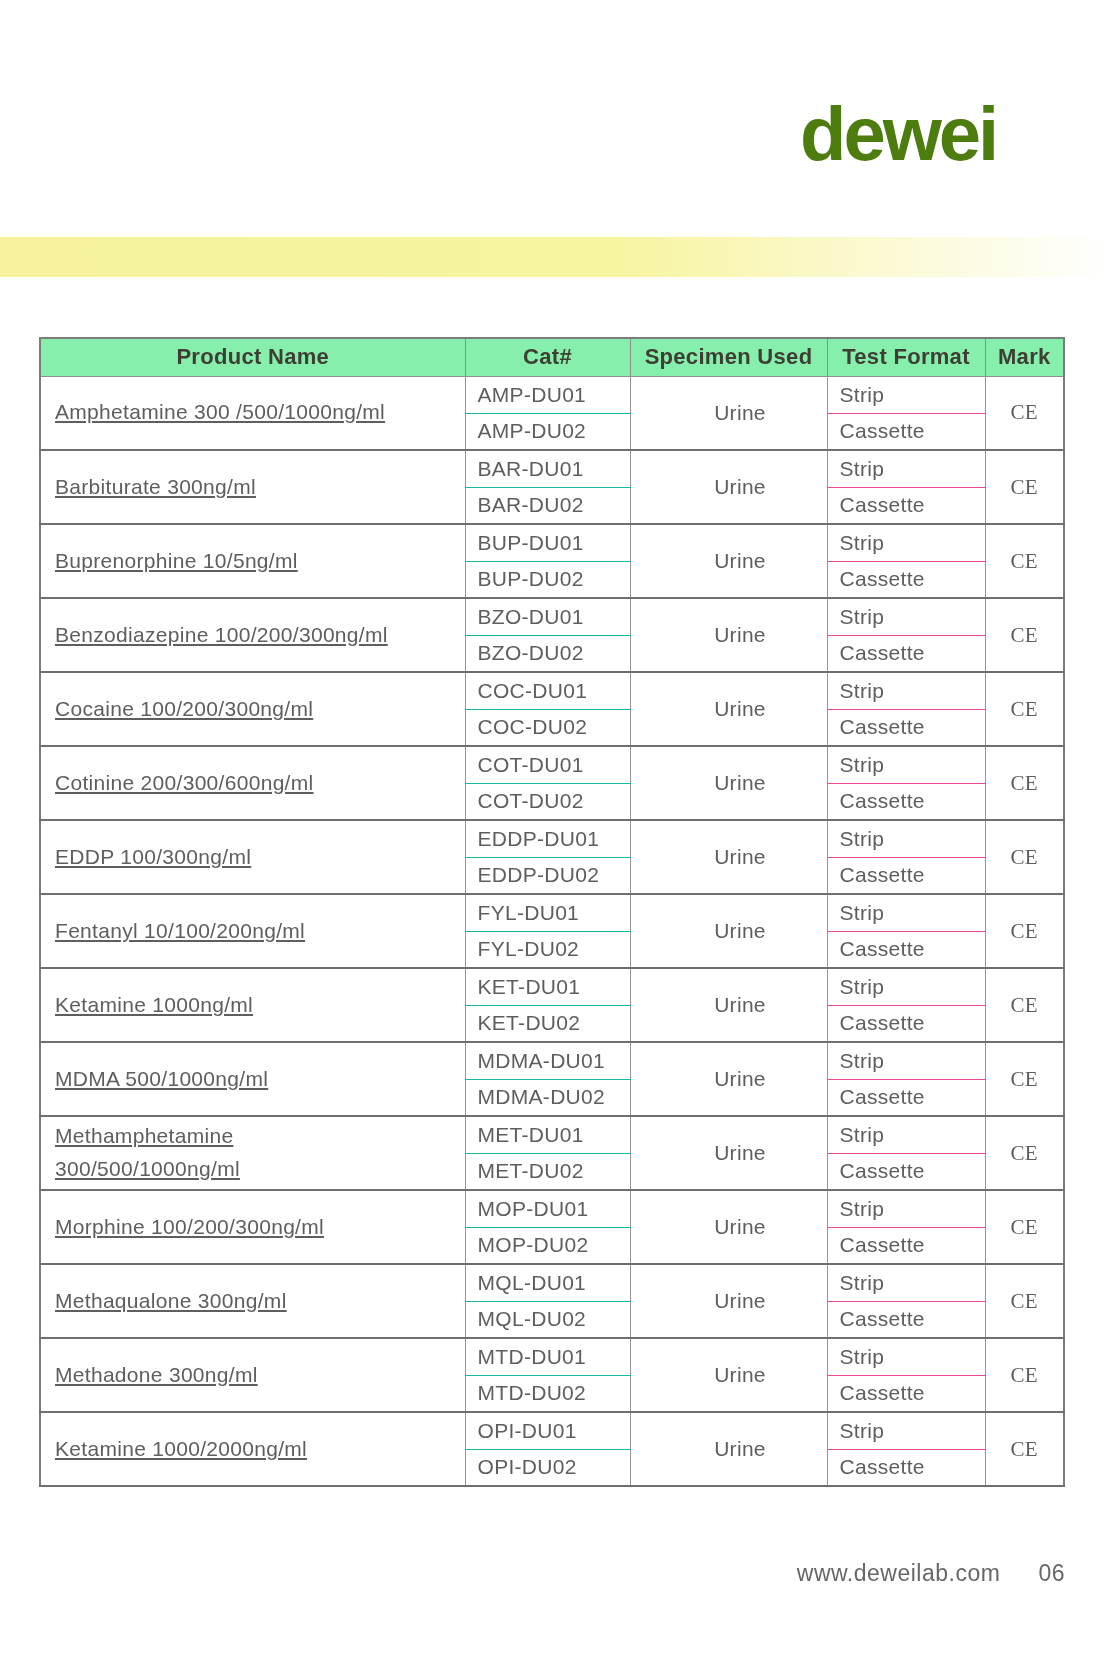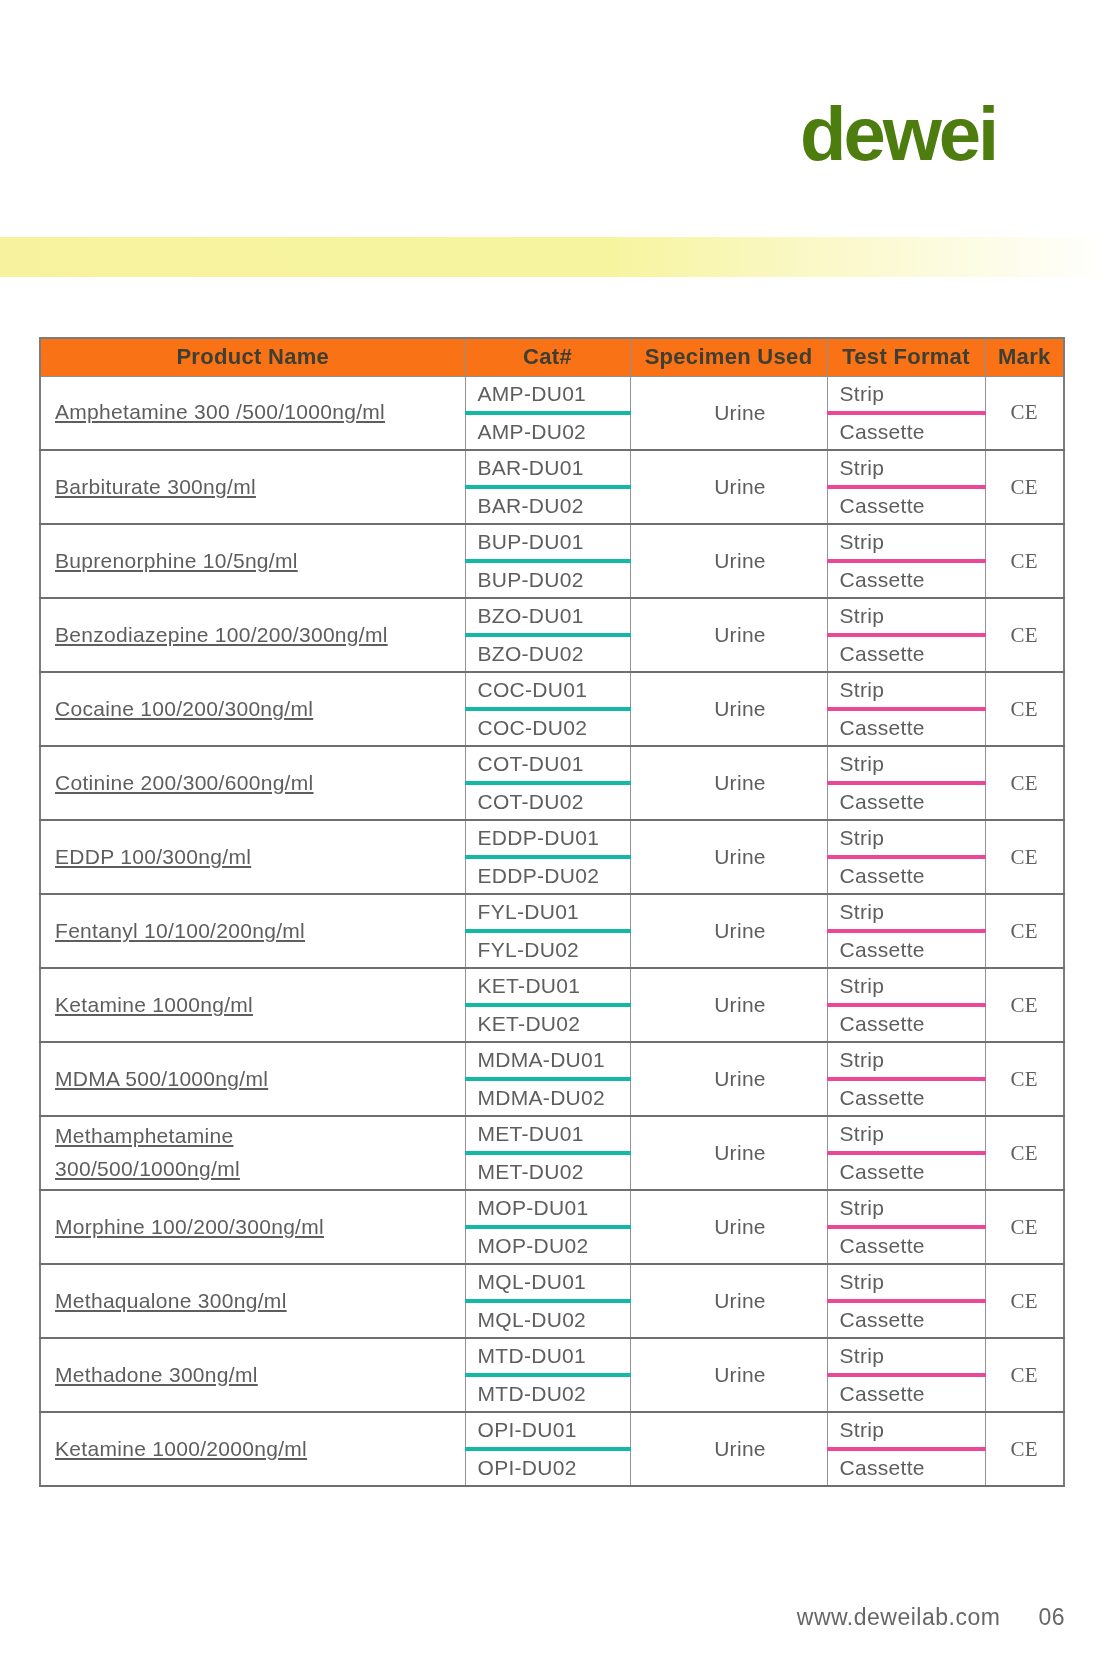--- a/index.html
+++ b/index.html
@@ -40,21 +40,21 @@
     table-layout: fixed;
   }
   .catalog col.c-name { width: 425px; }
   .catalog col.c-cat  { width: 165px; }
   .catalog col.c-spec { width: 197px; }
   .catalog col.c-fmt  { width: 158px; }
   .catalog col.c-mark { width: 79px;  }
 
   .catalog thead tr { height: 38px; }
   .catalog th {
-    background: #f97316;
+    background: #86efac;
     color: #3e3e33;
     font-size: 22px;
     font-weight: bold;
     letter-spacing: 0.3px;
     border: 1px solid #8f8f8f;
     border-top: 2px solid #7c7c7c;
     padding: 0;
     text-align: center;
   }
 
@@ -72,37 +72,36 @@
   .catalog { border: 2px solid #7c7c7c; }
 
   td.name {
     text-align: left;
     padding-left: 14px;
     white-space: pre-line;
     line-height: 1.55;
     text-decoration: underline;
   }
   td.cat  { text-align: left; padding-left: 12px; }
-  td.cat1 { border-bottom: 4px solid #14b8a6; }
+  td.cat1 { border-bottom: 1px solid #14b8a6; }
   td.spec { text-align: center; padding-left: 23px; }
   td.fmt  { text-align: left; padding-left: 12px; }
-  td.fmt1 { border-bottom: 4px solid #ec4899; margin-left: 48px; }
+  td.fmt1 { border-bottom: 1px solid #ec4899; margin-left: 48px; }
   td.mark { text-align: center; font-family: Liberation Serif, serif; }
 
   
   .footer {
     position: absolute;
     top: 1560px;
     right: 46px;
     display: flex;
     gap: 38px;
     font-size: 23px;
     color: #676767;
     letter-spacing: 0.5px;
-    margin-top: 44px;
   }
 </style>
 </head>
 <body>
 
 <div class="logo">dewei</div>
 
 <div class="band"></div>
 
 <table class="catalog">

